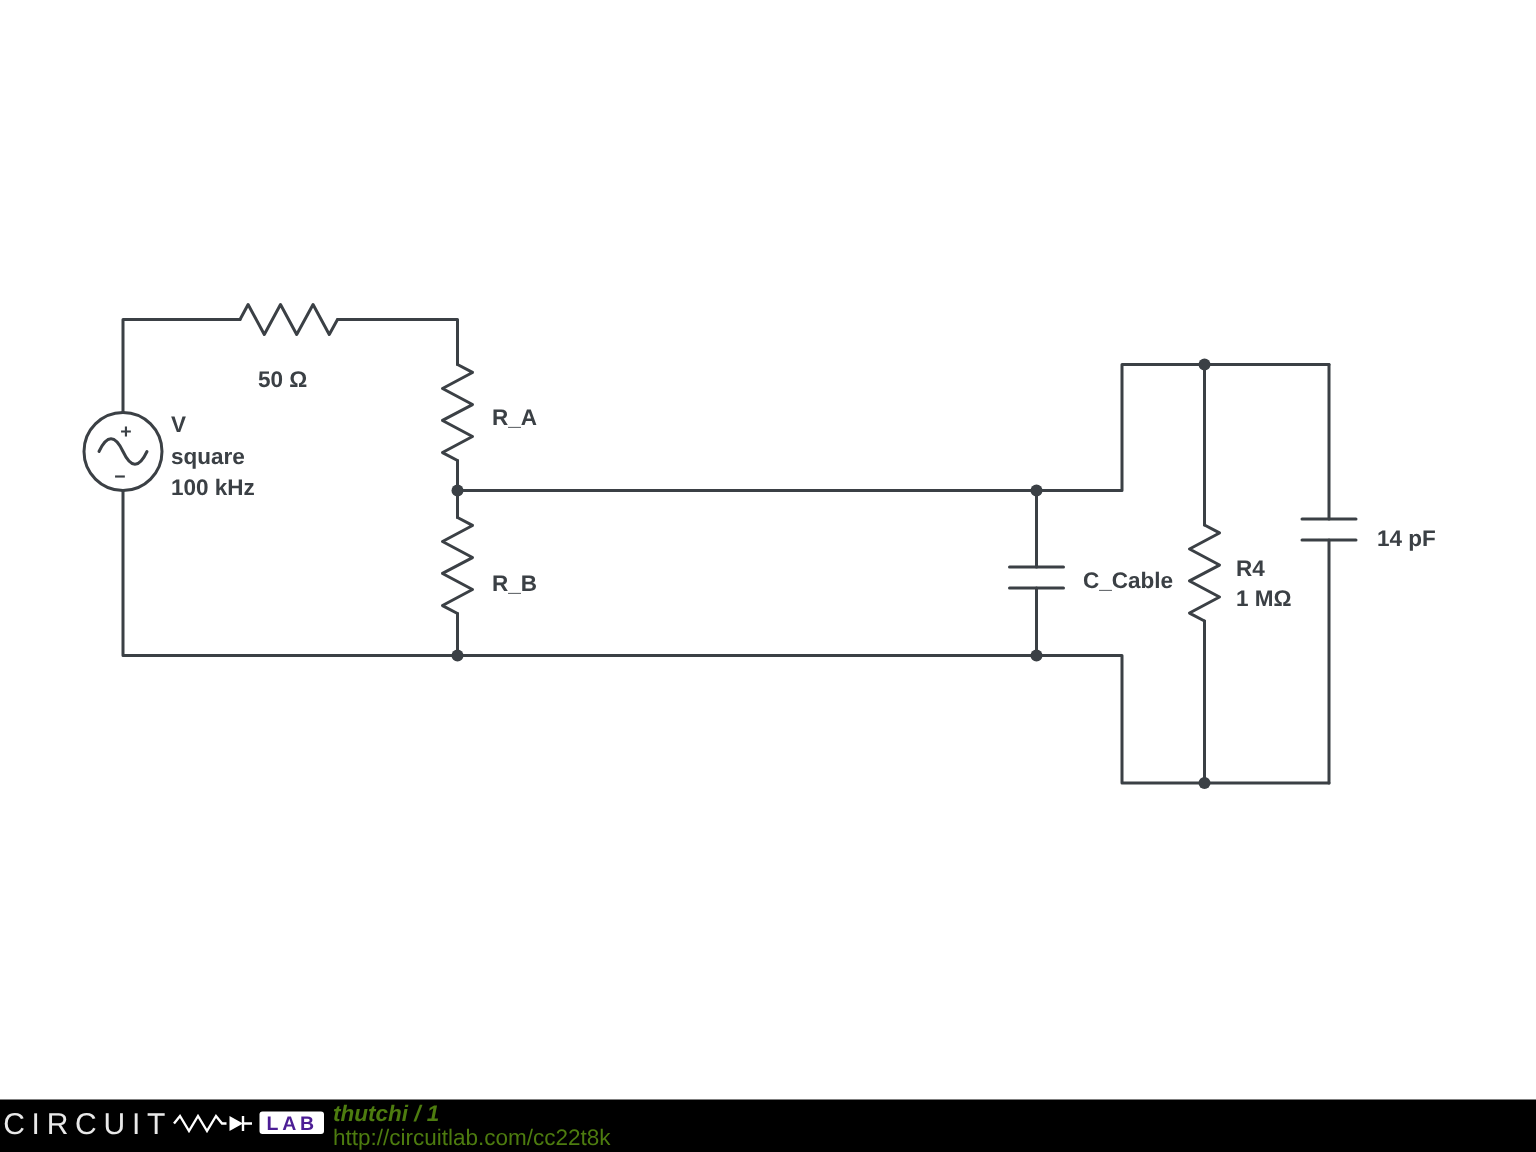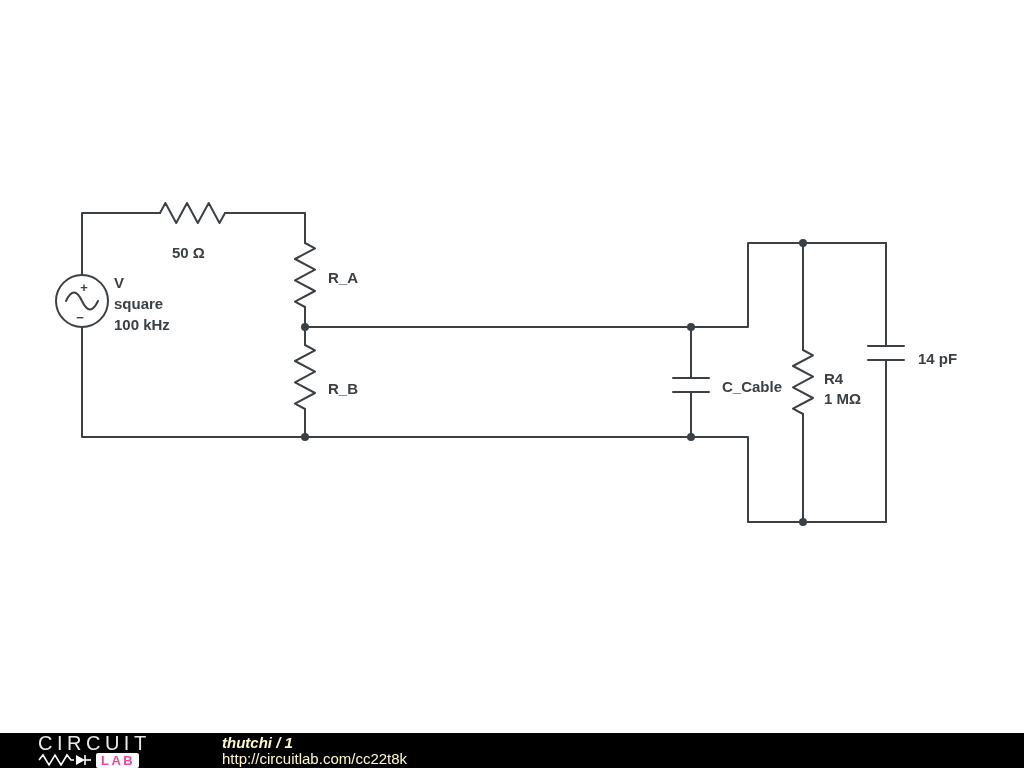--- a/index.html
+++ b/index.html
@@ -10,29 +10,29 @@
   #schematic{position:absolute;top:0;left:0;}
   .clabel{
     font-family:"Liberation Sans",sans-serif;
     font-size:15px;font-weight:bold;fill:#3b4045;
   }
   .srcsign{font-family:"Liberation Sans",sans-serif;font-size:13px;font-weight:bold;fill:#3b4045;}
   .footer{
     position:absolute;left:0;top:733px;width:1024px;height:35px;
     background:#000;display:flex;align-items:center;
   }
-  .logo{margin-left:38px;width:142px;display:flex;flex-direction:column;justify-content:center;}
+  .logo{margin-left:38px;width:142px;display:flex;flex-direction:row;justify-content:center;}
   .logo-top{color:#e9e9e9;font-size:20px;letter-spacing:4.5px;line-height:19px;font-weight:400;}
   .logo-bottom{display:flex;align-items:center;height:15px;}
   .logo-lab{
-    background:#fff;color:#ec4899;font-weight:bold;font-size:13px;
+    background:#fff;color:#4c1d95;font-weight:bold;font-size:13px;
     letter-spacing:2.5px;padding:0 4px 0 5px;border-radius:2px;line-height:15px;
     margin-left:2px;
   }
-  .meta{margin-left:42px;color:#fef9c3;font-size:15px;line-height:16px;}
+  .meta{margin-left:42px;color:#4d7c0f;font-size:15px;line-height:16px;}
   .meta .author-line{font-style:italic;font-weight:bold;}
   .meta .url-line{font-weight:normal;font-style:normal;}
 </style>
 </head>
 <body>
 
 <svg id="schematic" width="1024" height="768" viewBox="0 0 1024 768">
 
   <g stroke="#3b4045" stroke-width="2" fill="none" stroke-linecap="round" stroke-linejoin="round">
 

